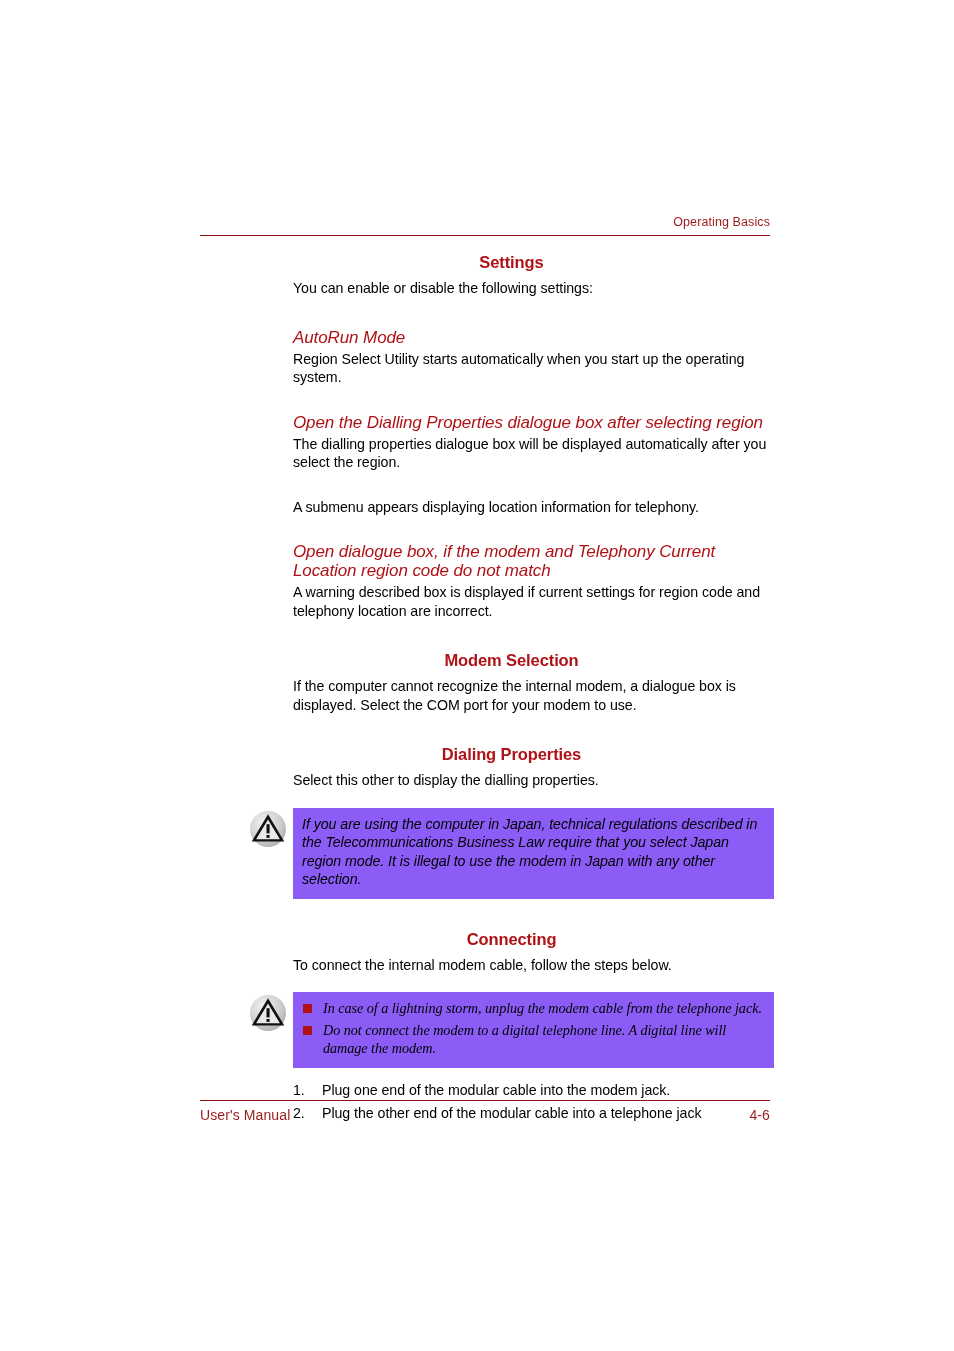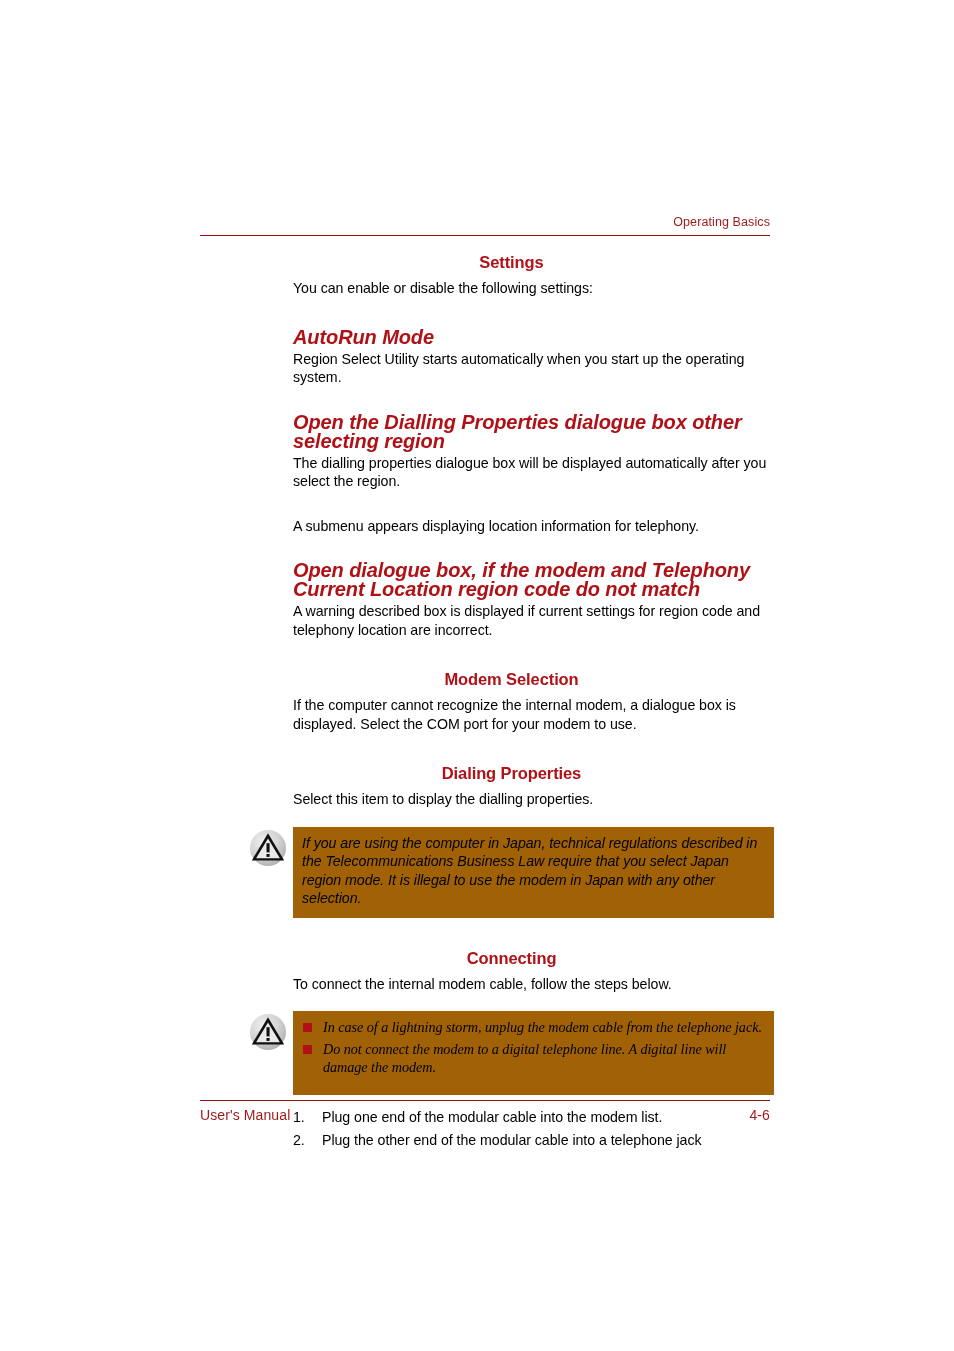--- a/index.html
+++ b/index.html
@@ -58,22 +58,22 @@
     margin: 0 0 7px 0;
     line-height: 20px;
     letter-spacing: -0.1px;
     text-align: center;
   }
   .indent {
     margin-left: 44px;
   }
   h3.sub {
     color: #b01116;
-    font-size: 20px;
-    font-weight: bold;
+    font-size: 17px;
+    font-weight: normal;
     font-style: italic;
     margin: 0 0 3px 0;
     line-height: 19px;
     letter-spacing: -0.1px;
   }
   p.body {
     color: #000000;
     font-size: 14.2px;
     line-height: 18.5px;
     margin: 0;
@@ -92,21 +92,21 @@
     display: flex;
     align-items: flex-start;
   }
   .notice-icon {
     width: 44px;
     flex: 0 0 44px;
     padding-top: 2px;
   }
   .notice-body {
     flex: 1 1 auto;
-    background: #a16207;
+    background: #8b5cf6;
     padding: 7px 10px 10px 9px;
     box-sizing: border-box;
   }
   .notice-body p {
     color: #000000;
     font-size: 14.2px;
     font-style: italic;
     line-height: 18.5px;
     margin: 0;
     letter-spacing: -0.05px;
@@ -120,21 +120,21 @@
   .notice-list li {
     position: relative;
     padding-left: 21px;
     margin-bottom: 3px;
     color: #000000;
     font-size: 14.2px;
     font-style: italic;
     line-height: 18.5px;
     letter-spacing: -0.05px;
   }
-  .notice-list li:last-child { margin-bottom: 8px; }
+  .notice-list li:last-child { margin-bottom: 0; }
   .bullet-sq {
     position: absolute;
     left: 1px;
     top: 5px;
     width: 9px;
     height: 9px;
     background: #b01116;
   }
 
   
@@ -195,41 +195,41 @@
 
     <h2 class="sec">Settings</h2>
     <div class="indent">
       <p class="body">You can enable or disable the following settings:</p>
 
       <div class="gap-xl"></div>
       <h3 class="sub">AutoRun Mode</h3>
       <p class="body">Region Select Utility starts automatically when you start up the operating system.</p>
 
       <div class="gap-lg"></div>
-      <h3 class="sub">Open the Dialling Properties dialogue box other selecting region</h3>
+      <h3 class="sub">Open the Dialling Properties dialogue box after selecting region</h3>
       <p class="body">The dialling properties dialogue box will be displayed automatically after you select the region.</p>
 
       <div class="gap-lg"></div>
       <p class="body">A submenu appears displaying location information for telephony.</p>
 
       <div class="gap-lg"></div>
       <h3 class="sub">Open dialogue box, if the modem and Telephony Current Location region code do not match</h3>
       <p class="body">A warning described box is displayed if current settings for region code and telephony location are incorrect.</p>
     </div>
 
     <div class="gap-xl"></div>
     <h2 class="sec">Modem Selection</h2>
     <div class="indent">
       <p class="body">If the computer cannot recognize the internal modem, a dialogue box is displayed. Select the COM port for your modem to use.</p>
     </div>
 
     <div class="gap-xl"></div>
     <h2 class="sec">Dialing Properties</h2>
     <div class="indent">
-      <p class="body">Select this item to display the dialling properties.</p>
+      <p class="body">Select this other to display the dialling properties.</p>
     </div>
 
     <div class="gap-md"></div>
 
     <div class="notice">
       <div class="notice-icon">
         <svg width="38" height="38" viewBox="0 0 38 38" aria-hidden="true">
           <defs>
             <radialGradient id="g1" cx="38%" cy="32%" r="78%">
               <stop offset="0%" stop-color="#f2f2f2"></stop>
@@ -287,21 +287,21 @@
         </ul>
       </div>
     </div>
 
     <div class="gap-sm"></div>
 
     <div class="indent">
       <ol class="steps">
         <li>
           <span class="num">1.</span>
-          <span>Plug one end of the modular cable into the modem list.</span>
+          <span>Plug one end of the modular cable into the modem jack.</span>
         </li>
         <li>
           <span class="num">2.</span>
           <span>Plug the other end of the modular cable into a telephone jack</span>
         </li>
       </ol>
     </div>
 
   </div>
 

